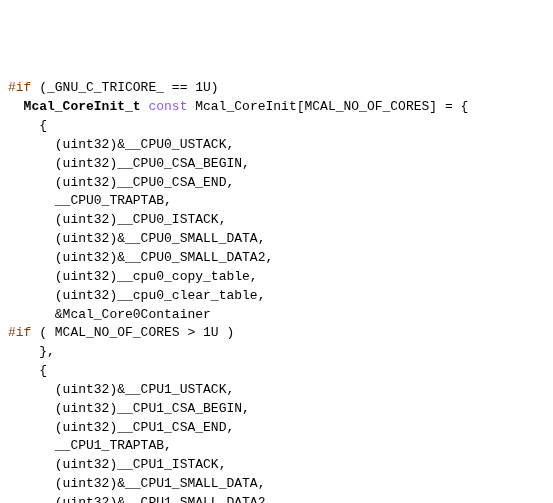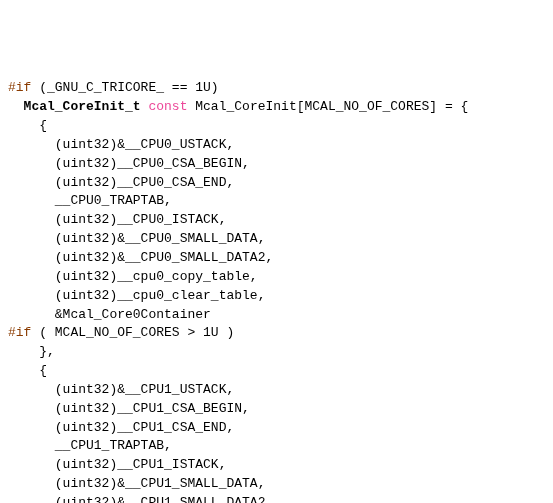--- a/index.html
+++ b/index.html
@@ -17,21 +17,21 @@
       white-space: pre;
     }
     .preproc {
       color: #8a3b00;
     }
     .type {
       color: #000000;
       font-weight: bold;
     }
     .const-kw {
-      color: #ec4899;
+      color: #8b5cf6;
     }
     .line {
       display: block;
     }
   </style>
 </head>
 <body>
 
 
 

